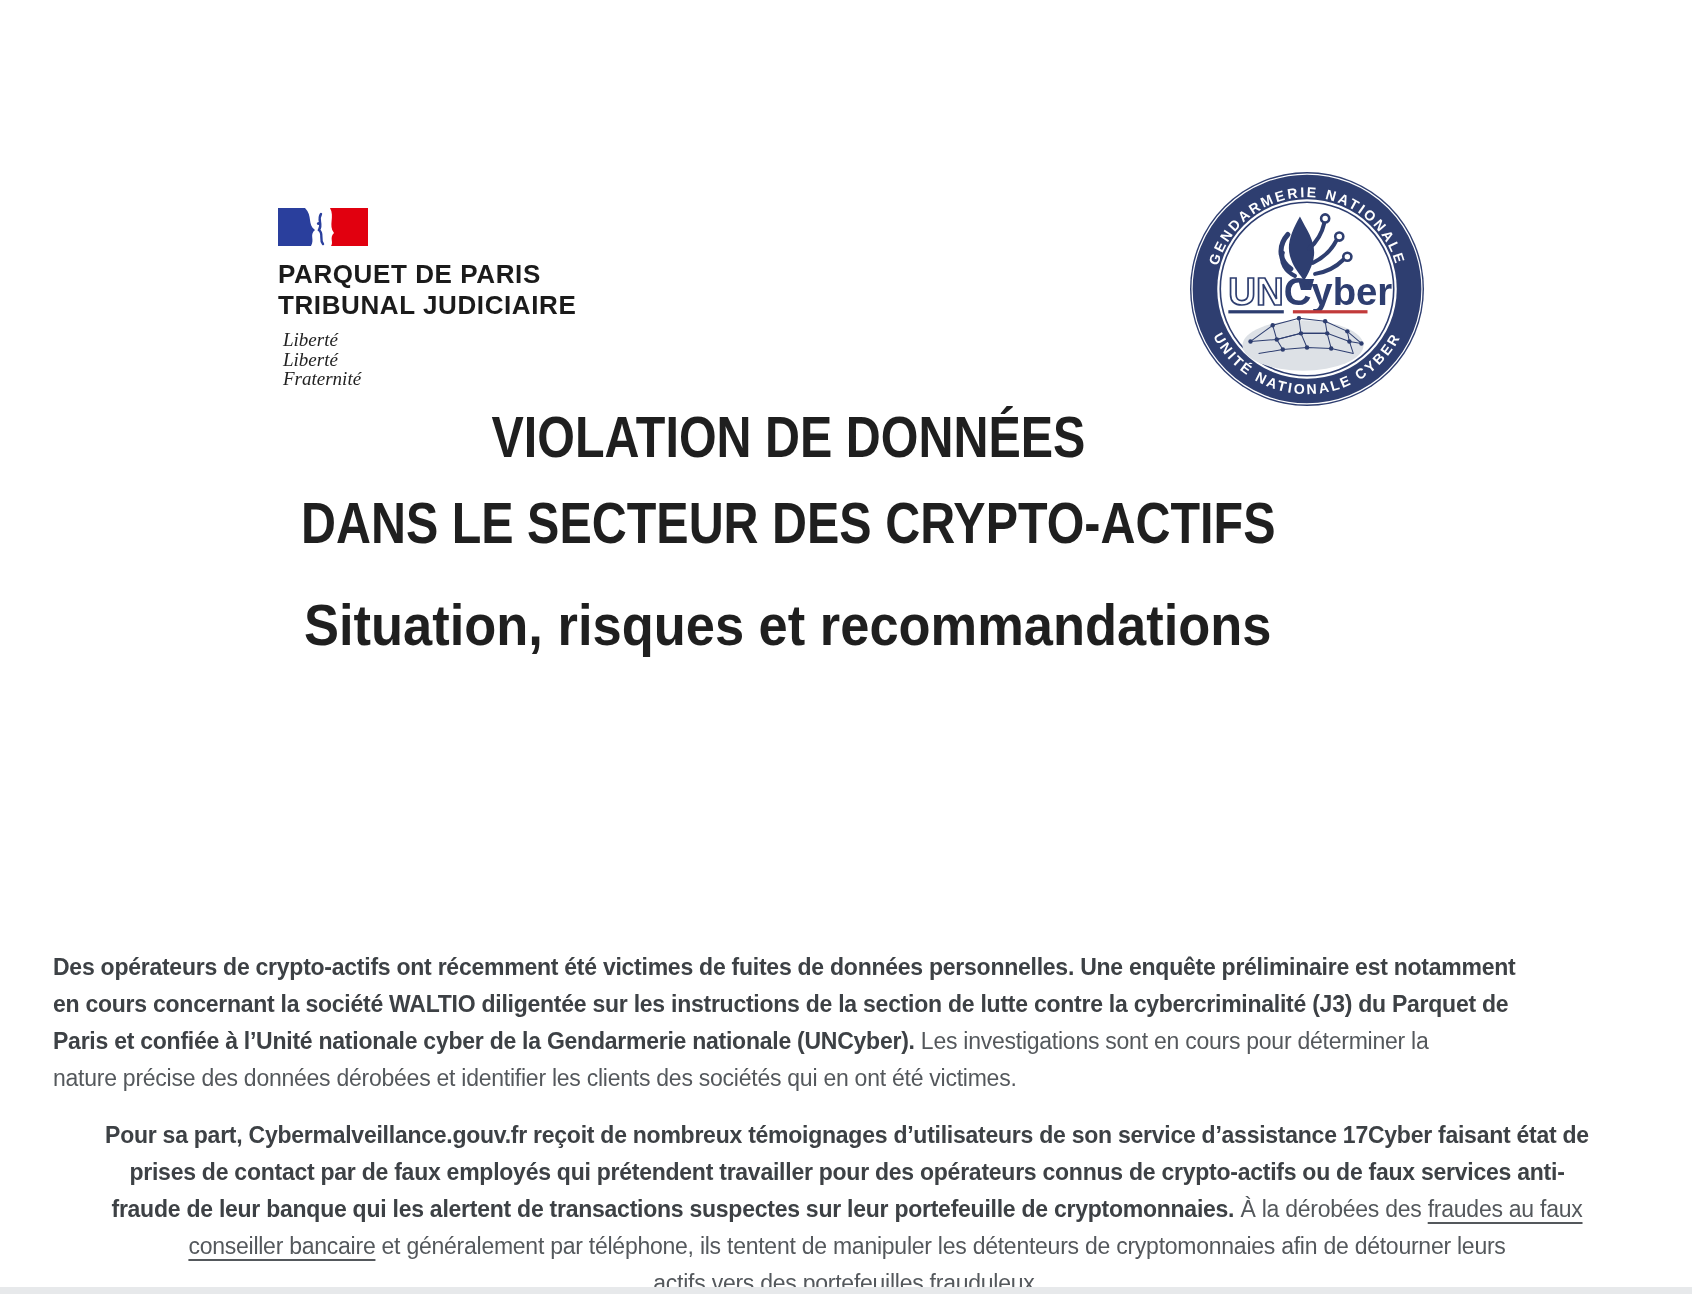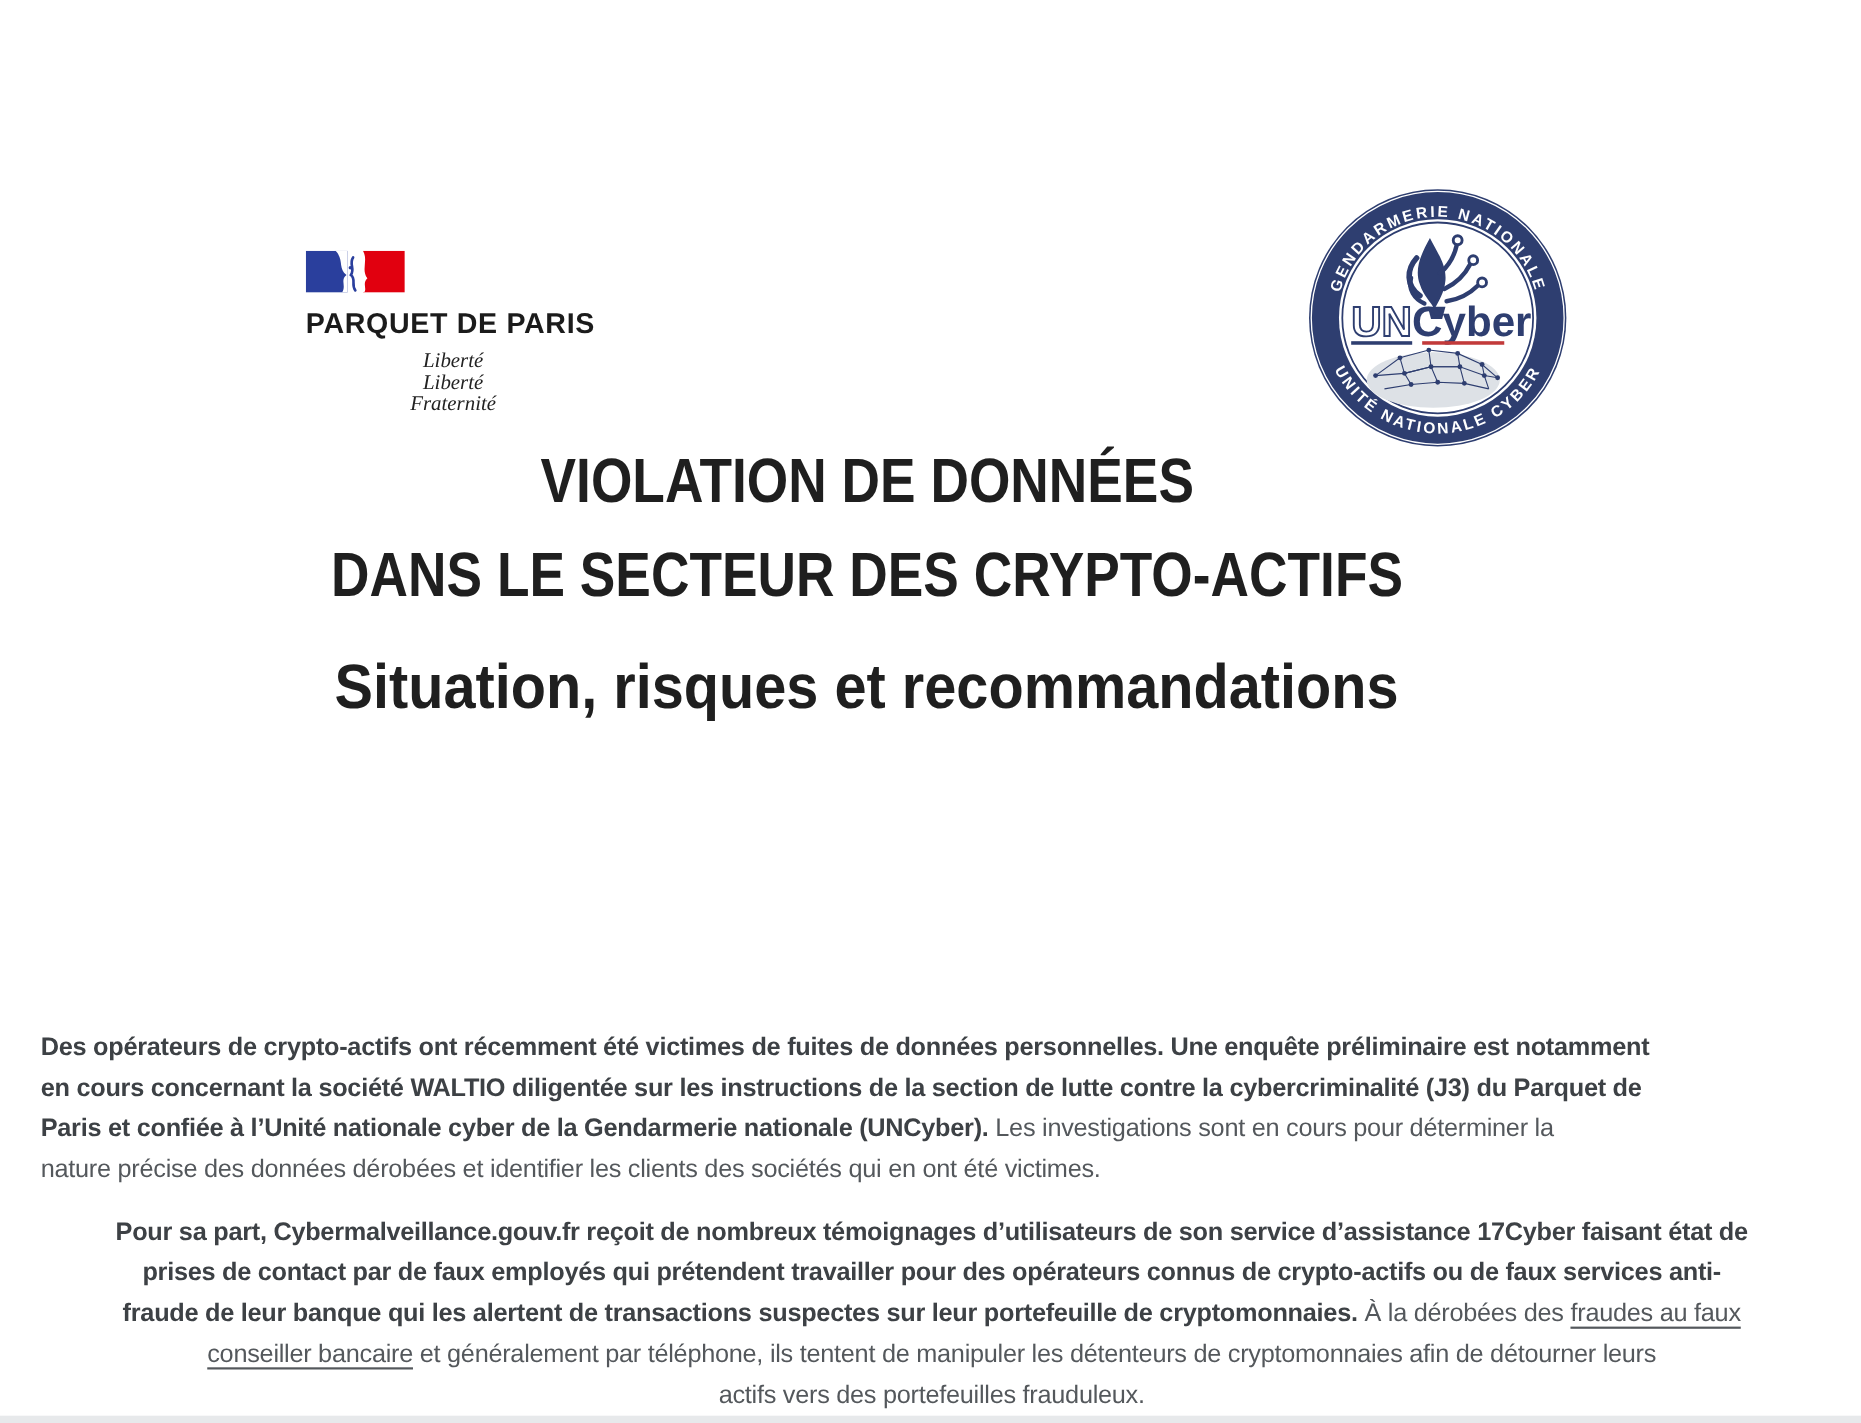--- a/index.html
+++ b/index.html
@@ -3,21 +3,21 @@
 <meta charset="utf-8">
 <style>
   html,body { margin:0; padding:0; background:#ffffff; }
   #page {
     position:relative; width:1692px; height:1294px;
     background:#ffffff; overflow:hidden;
     font-family:"Liberation Sans", sans-serif;
   }
 
   
-  .parquet { position:absolute; left:278px; top:228px;text-align:center; }
+  .parquet { position:absolute; left:278px; top:208px; }
   .flag { display:block; width:90px; height:38px; margin-bottom:13px; }
   .parquet-name {
     font-weight:700; font-size:26px; line-height:31px;
     letter-spacing:0.6px; color:#1b1b1b; white-space:nowrap;
   }
   .motto {
     margin-top:9px; margin-left:5px;
     font-family:"Liberation Serif", serif; font-style:italic;
     font-size:19px; line-height:19.5px; color:#222; font-weight:400;
   }
@@ -28,21 +28,21 @@
   
   .title-row { position:absolute; left:37px; width:1502px; text-align:center; color:#1f1f1f; }
   .title-row .squeeze { display:inline-block; transform:scaleX(0.85); transform-origin:50% 50%; white-space:nowrap; }
   .t1 { top:404px; font-size:57px; font-weight:700; }
   .t2 { top:490px; font-size:57px; font-weight:700; }
   .sub { top:592px; font-size:57px; font-weight:700; }
   .sub .squeeze { transform:scaleX(0.92); }
 
   
   .bodycopy { position:absolute; left:37px; top:933px; width:1620px; font-size:23px; line-height:37px; letter-spacing:-0.25px; }
-  .bodycopy p { margin:0; white-space:pre-wrap; }
+  .bodycopy p { margin:16px; white-space:pre-wrap; }
   .bodycopy p + p { margin-top:20px;text-align:center; }
   .bodycopy .b { font-weight:700; color:#3d4145; }
   .bodycopy .r { font-weight:400; color:#54585c; }
   .bodycopy .u { text-decoration:underline; text-underline-offset:5px; text-decoration-thickness:1.5px; }
 
   
   .page-edge { position:absolute; left:0; bottom:0; width:100%; height:7px; background:#e7e9eb; }
 </style>
 </head>
 <body>
@@ -53,20 +53,21 @@
     <svg class="flag" viewBox="0 0 90 38" aria-hidden="true">
       <rect x="0" y="0" width="38" height="38" fill="#2a3f9d"></rect>
       <rect x="52" y="0" width="38" height="38" fill="#e1000f"></rect>
 
       <path d="M27,0 C35,8 29,16 37,22 C31,27 37,31 33,38 L38,38 L38,0 Z" fill="#ffffff"></path>
       <path d="M52,0 C57,9 50,17 56,25 C51,30 56,34 53,38 L52,38 Z" fill="#ffffff"></path>
       <path d="M43,6 C39,12 45,16 41,22 C46,26 41,31 45,36" fill="none" stroke="#2a3f9d" stroke-width="2.4" stroke-linecap="round"></path>
       <circle cx="40.5" cy="15.5" r="1.6" fill="#2a3f9d"></circle>
     </svg>
     <div class="parquet-name">PARQUET DE PARIS</div>
+    <div class="parquet-name">TRIBUNAL JUDICIAIRE</div>
     <div class="motto">
       <div>Liberté</div>
       <div>Liberté</div>
       <div>Fraternité</div>
     </div>
   </div>
 
   <svg class="badge" viewBox="0 0 236 236" aria-hidden="true">
     <circle cx="118" cy="118" r="116" fill="#2e3e70"></circle>
     <circle cx="118" cy="118" r="114" fill="none" stroke="#ffffff" stroke-width="1.2"></circle>

